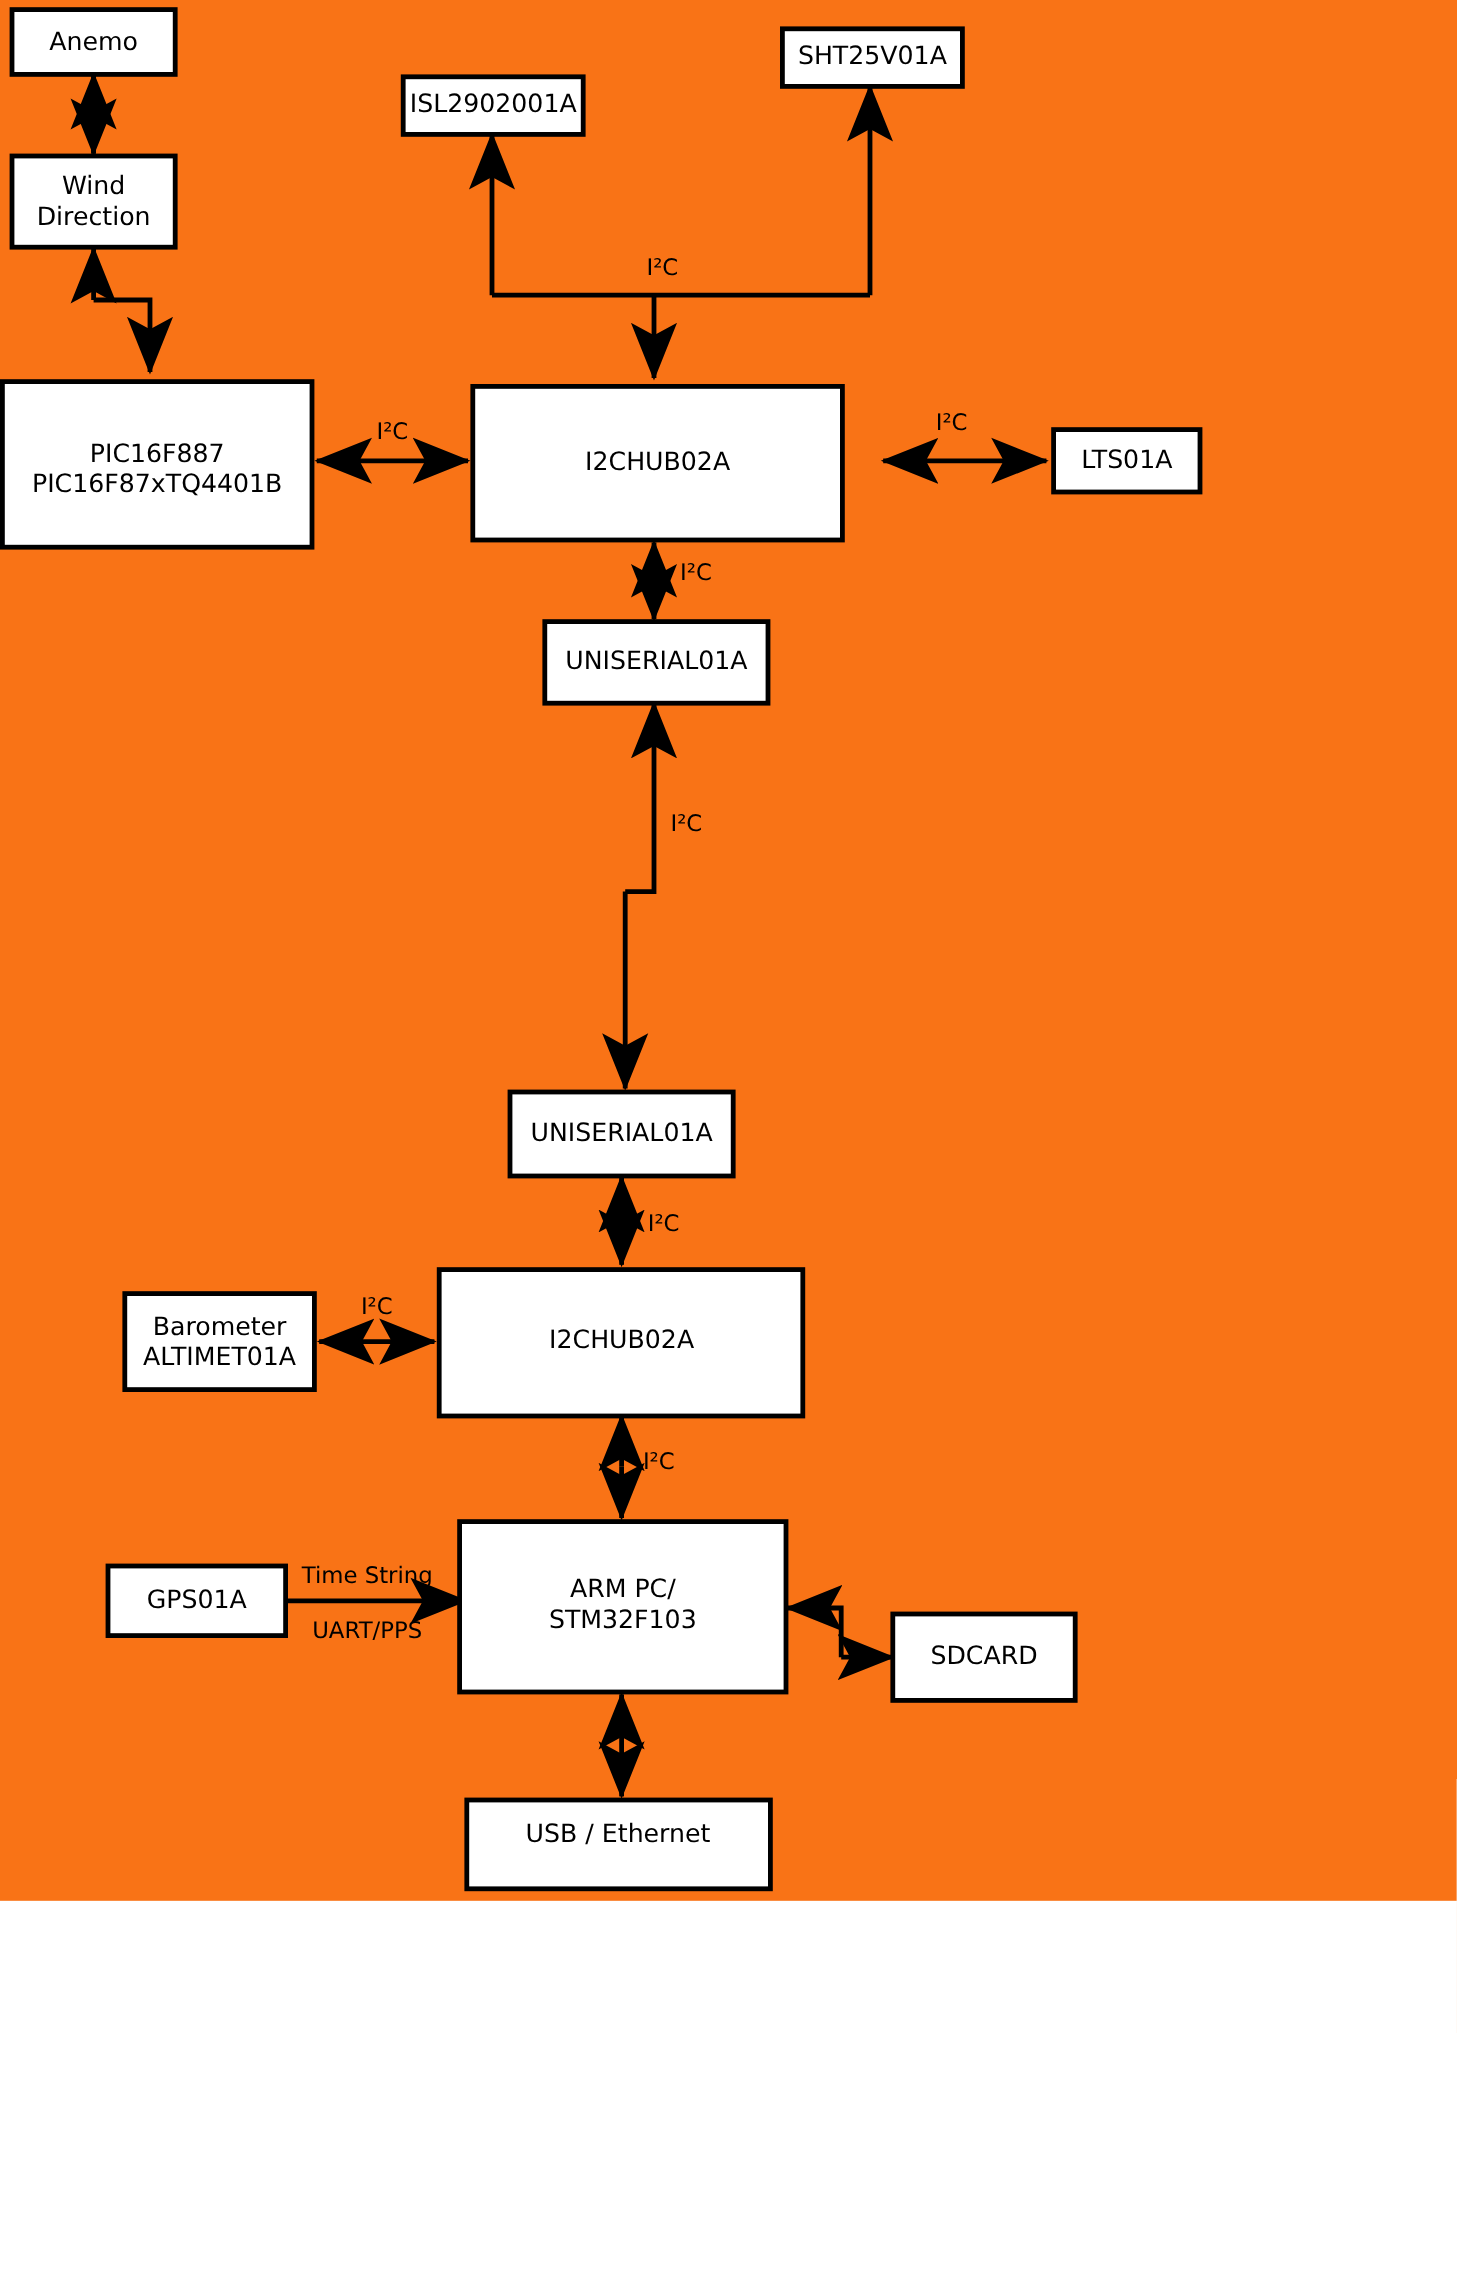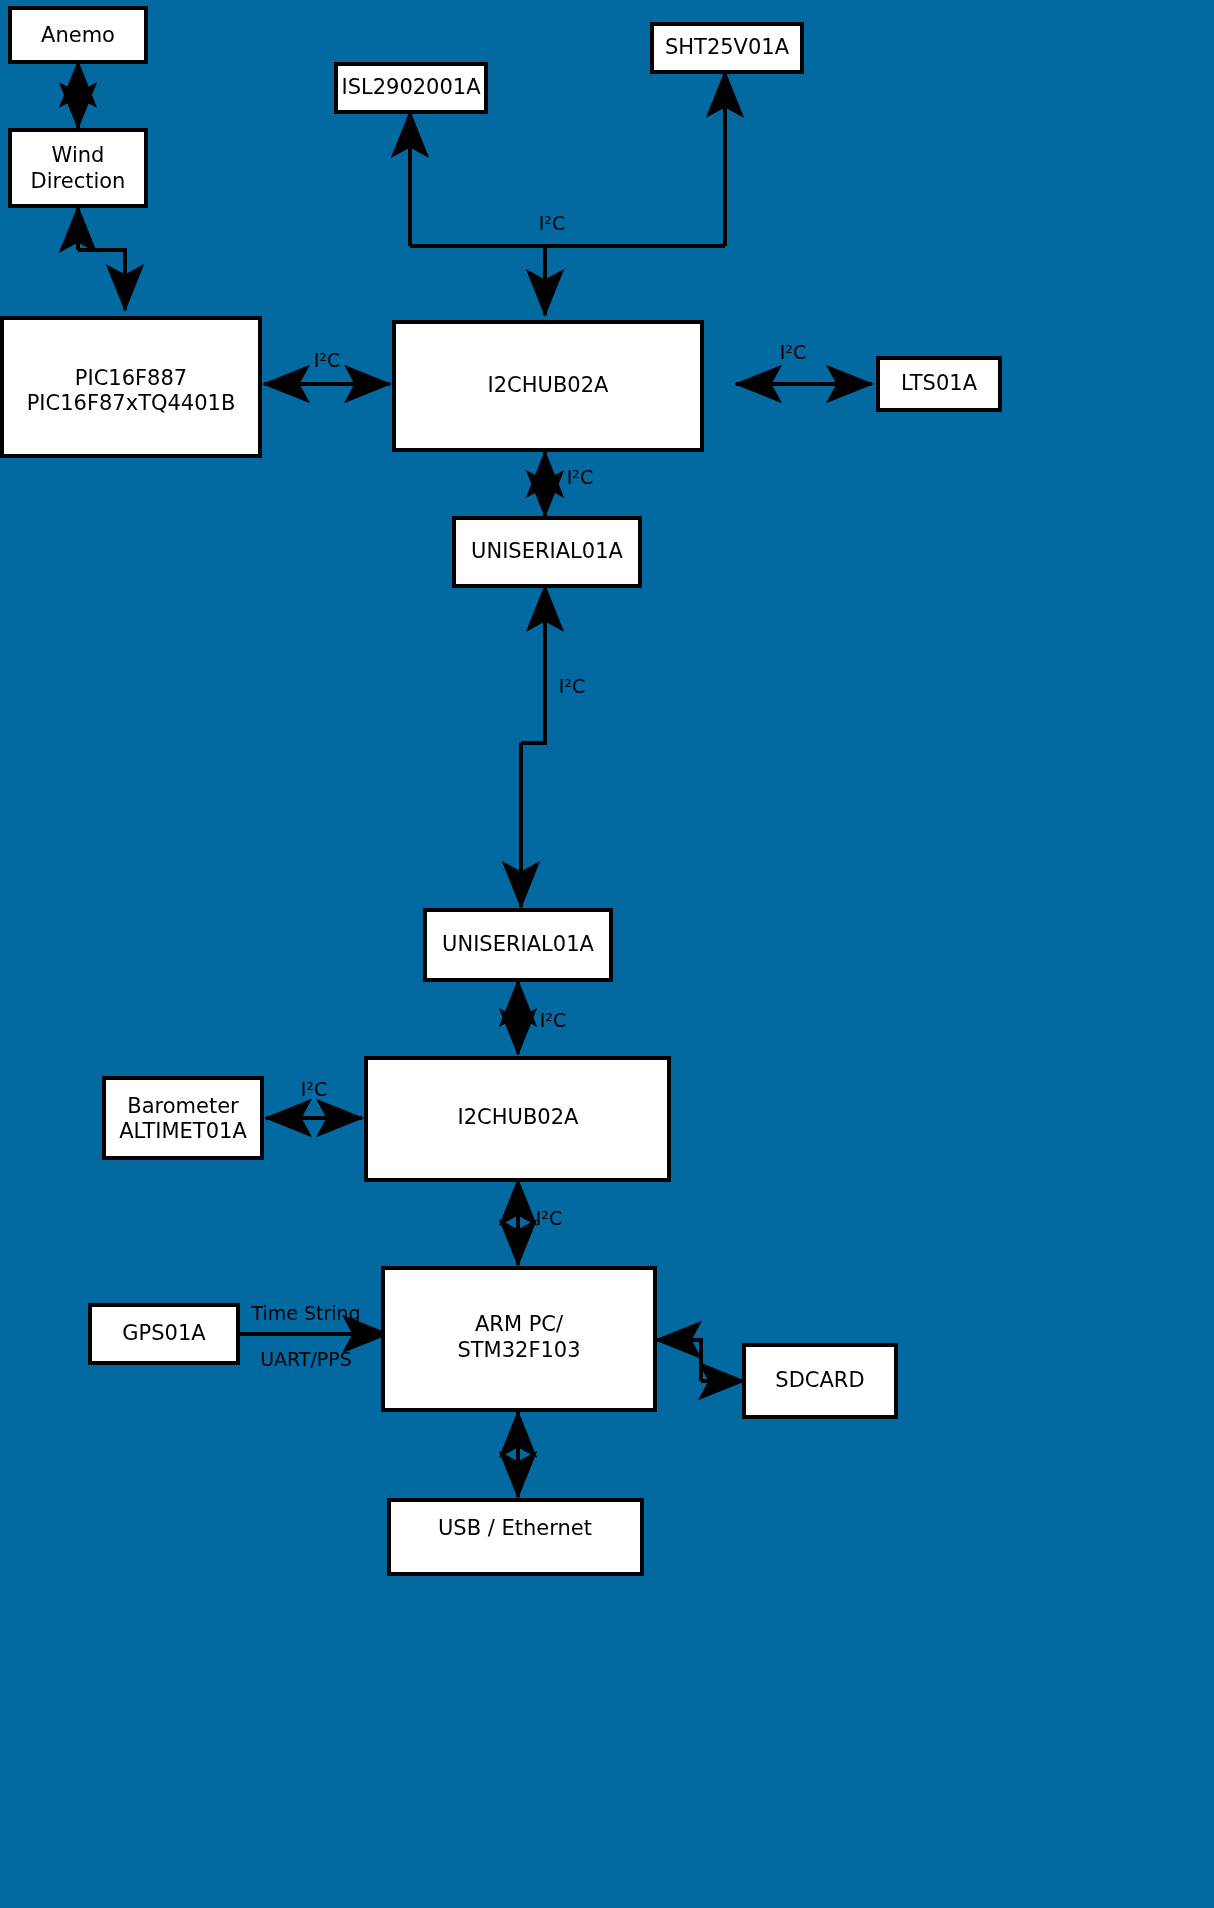--- a/index.html
+++ b/index.html
@@ -9,22 +9,22 @@
   }
   body {
     width: 1214px;
     height: 1908px;
     font-family: "DejaVu Sans", sans-serif;
     overflow: hidden;
   }
   #diagram-root {
     position: relative;
     width: 1214px;
-    height: 1908px;
-    background: #0369a1;
+    height: 1584px;
+    background: #f97316;
   }
   svg.canvas {
     position: absolute;
     top: 0;
     left: 0;
     width: 1214px;
     height: 1908px;
   }
   .node-rect {
     fill: #ffffff;

